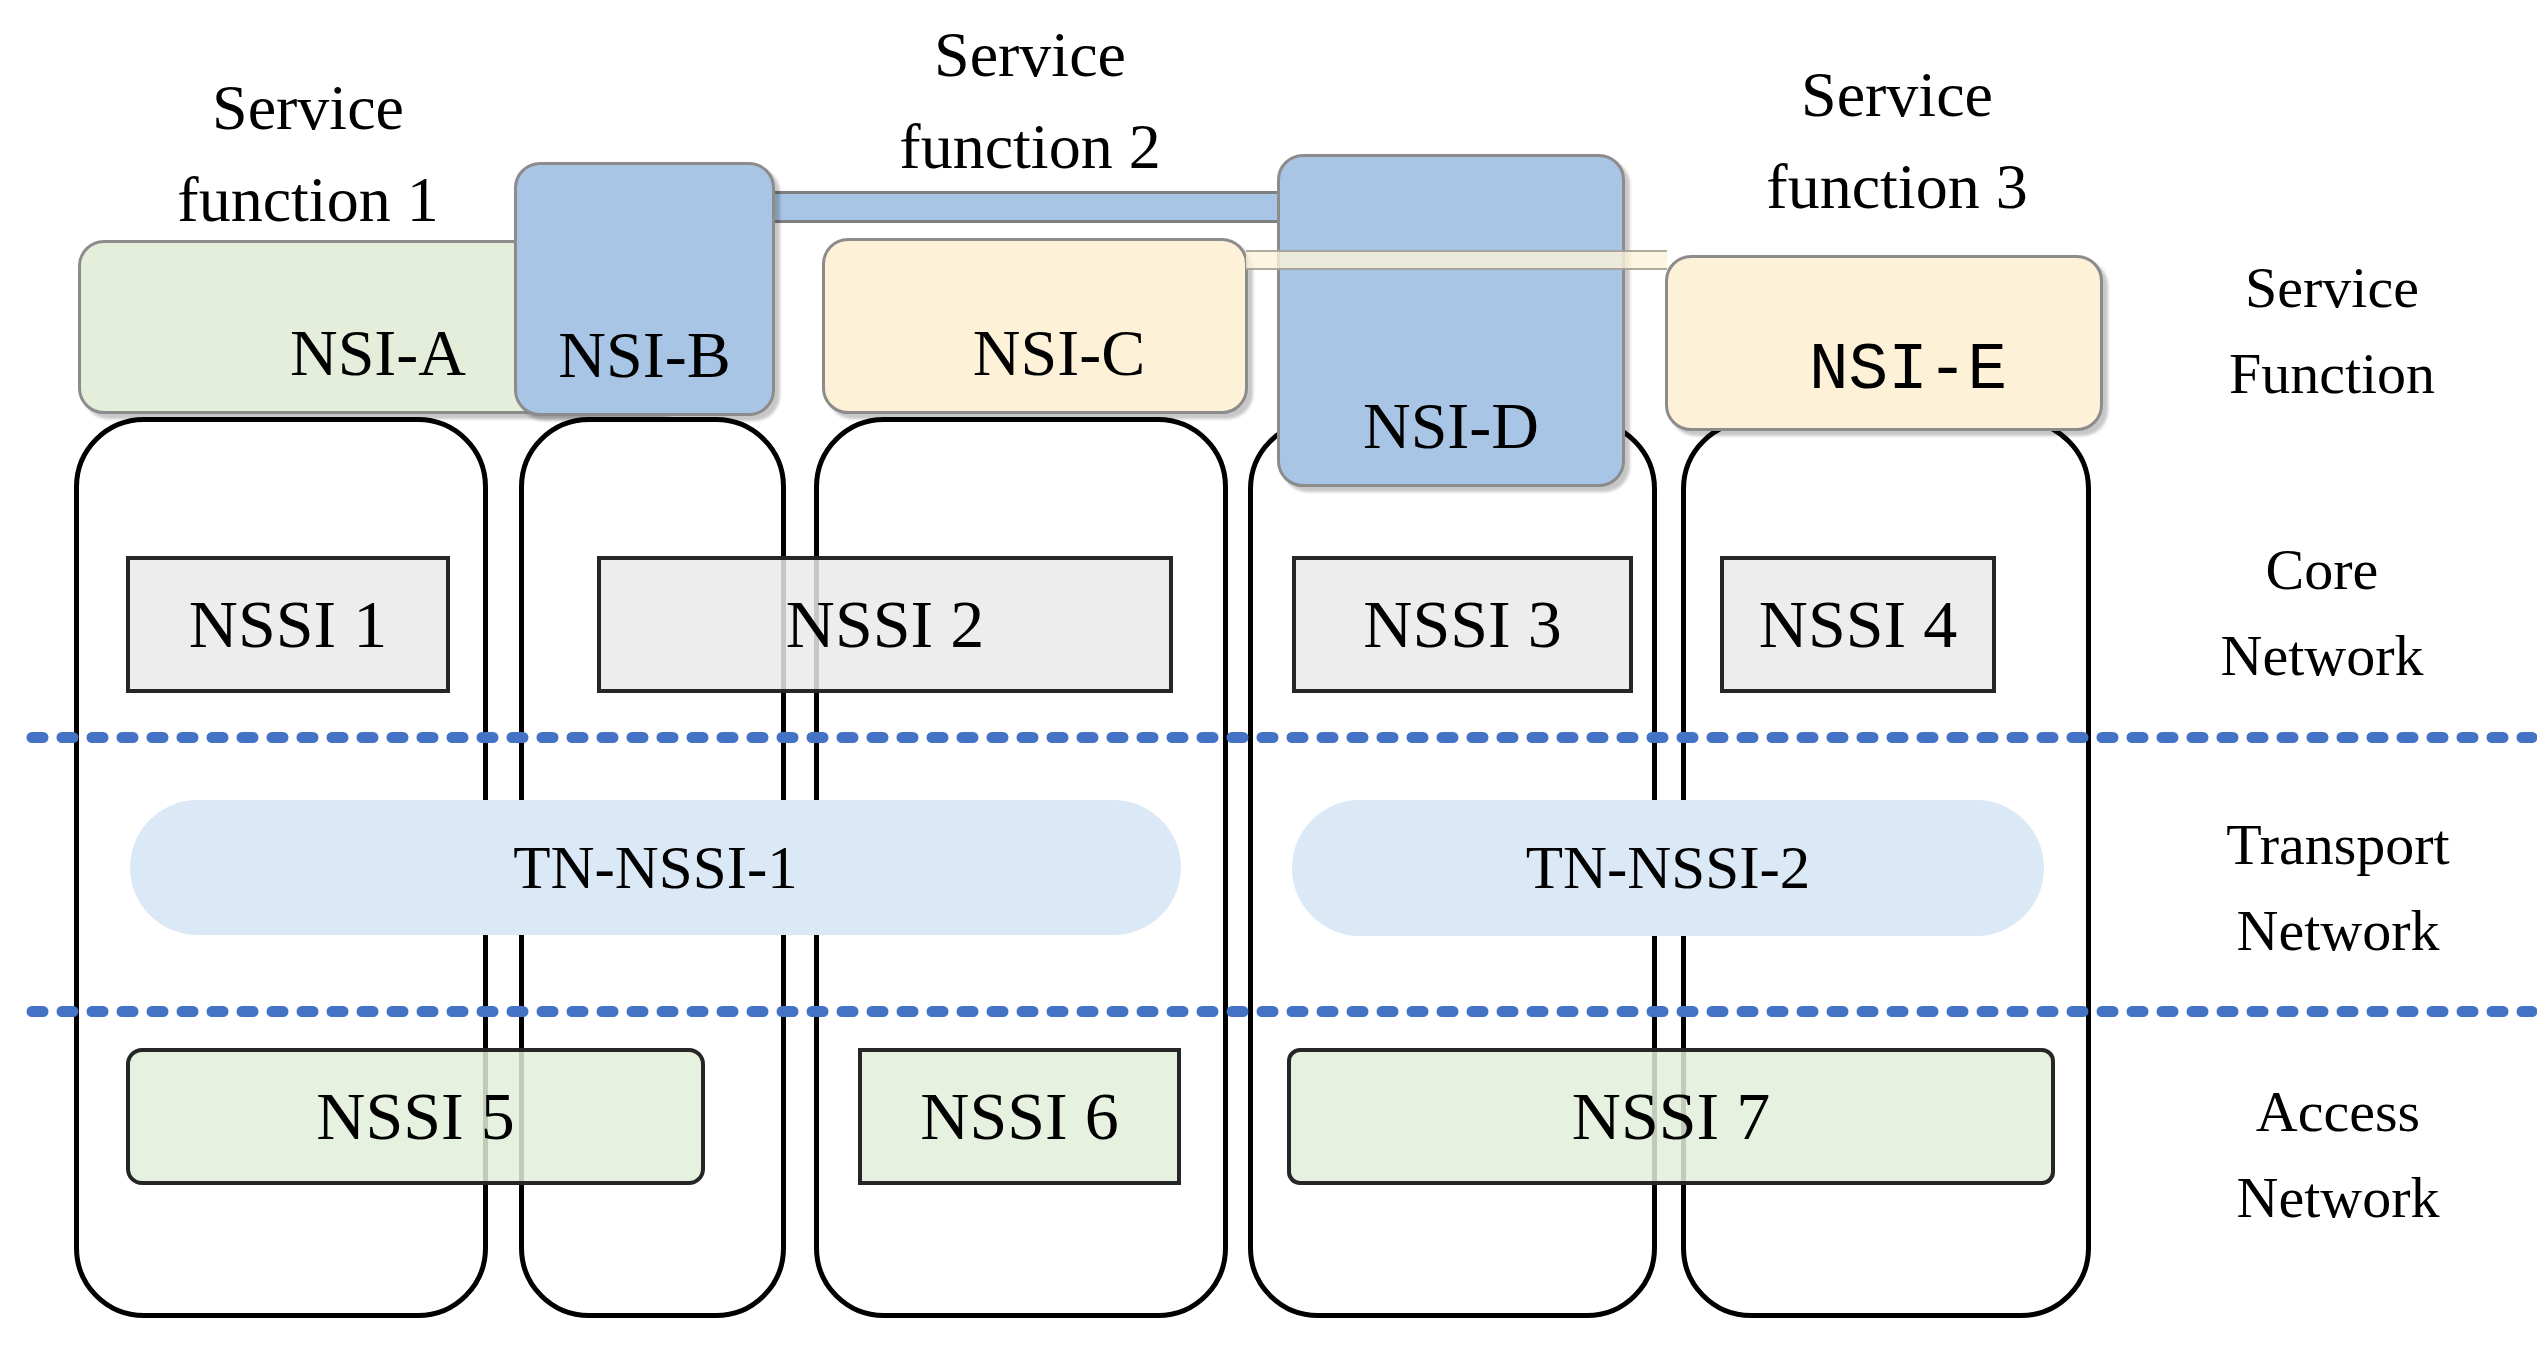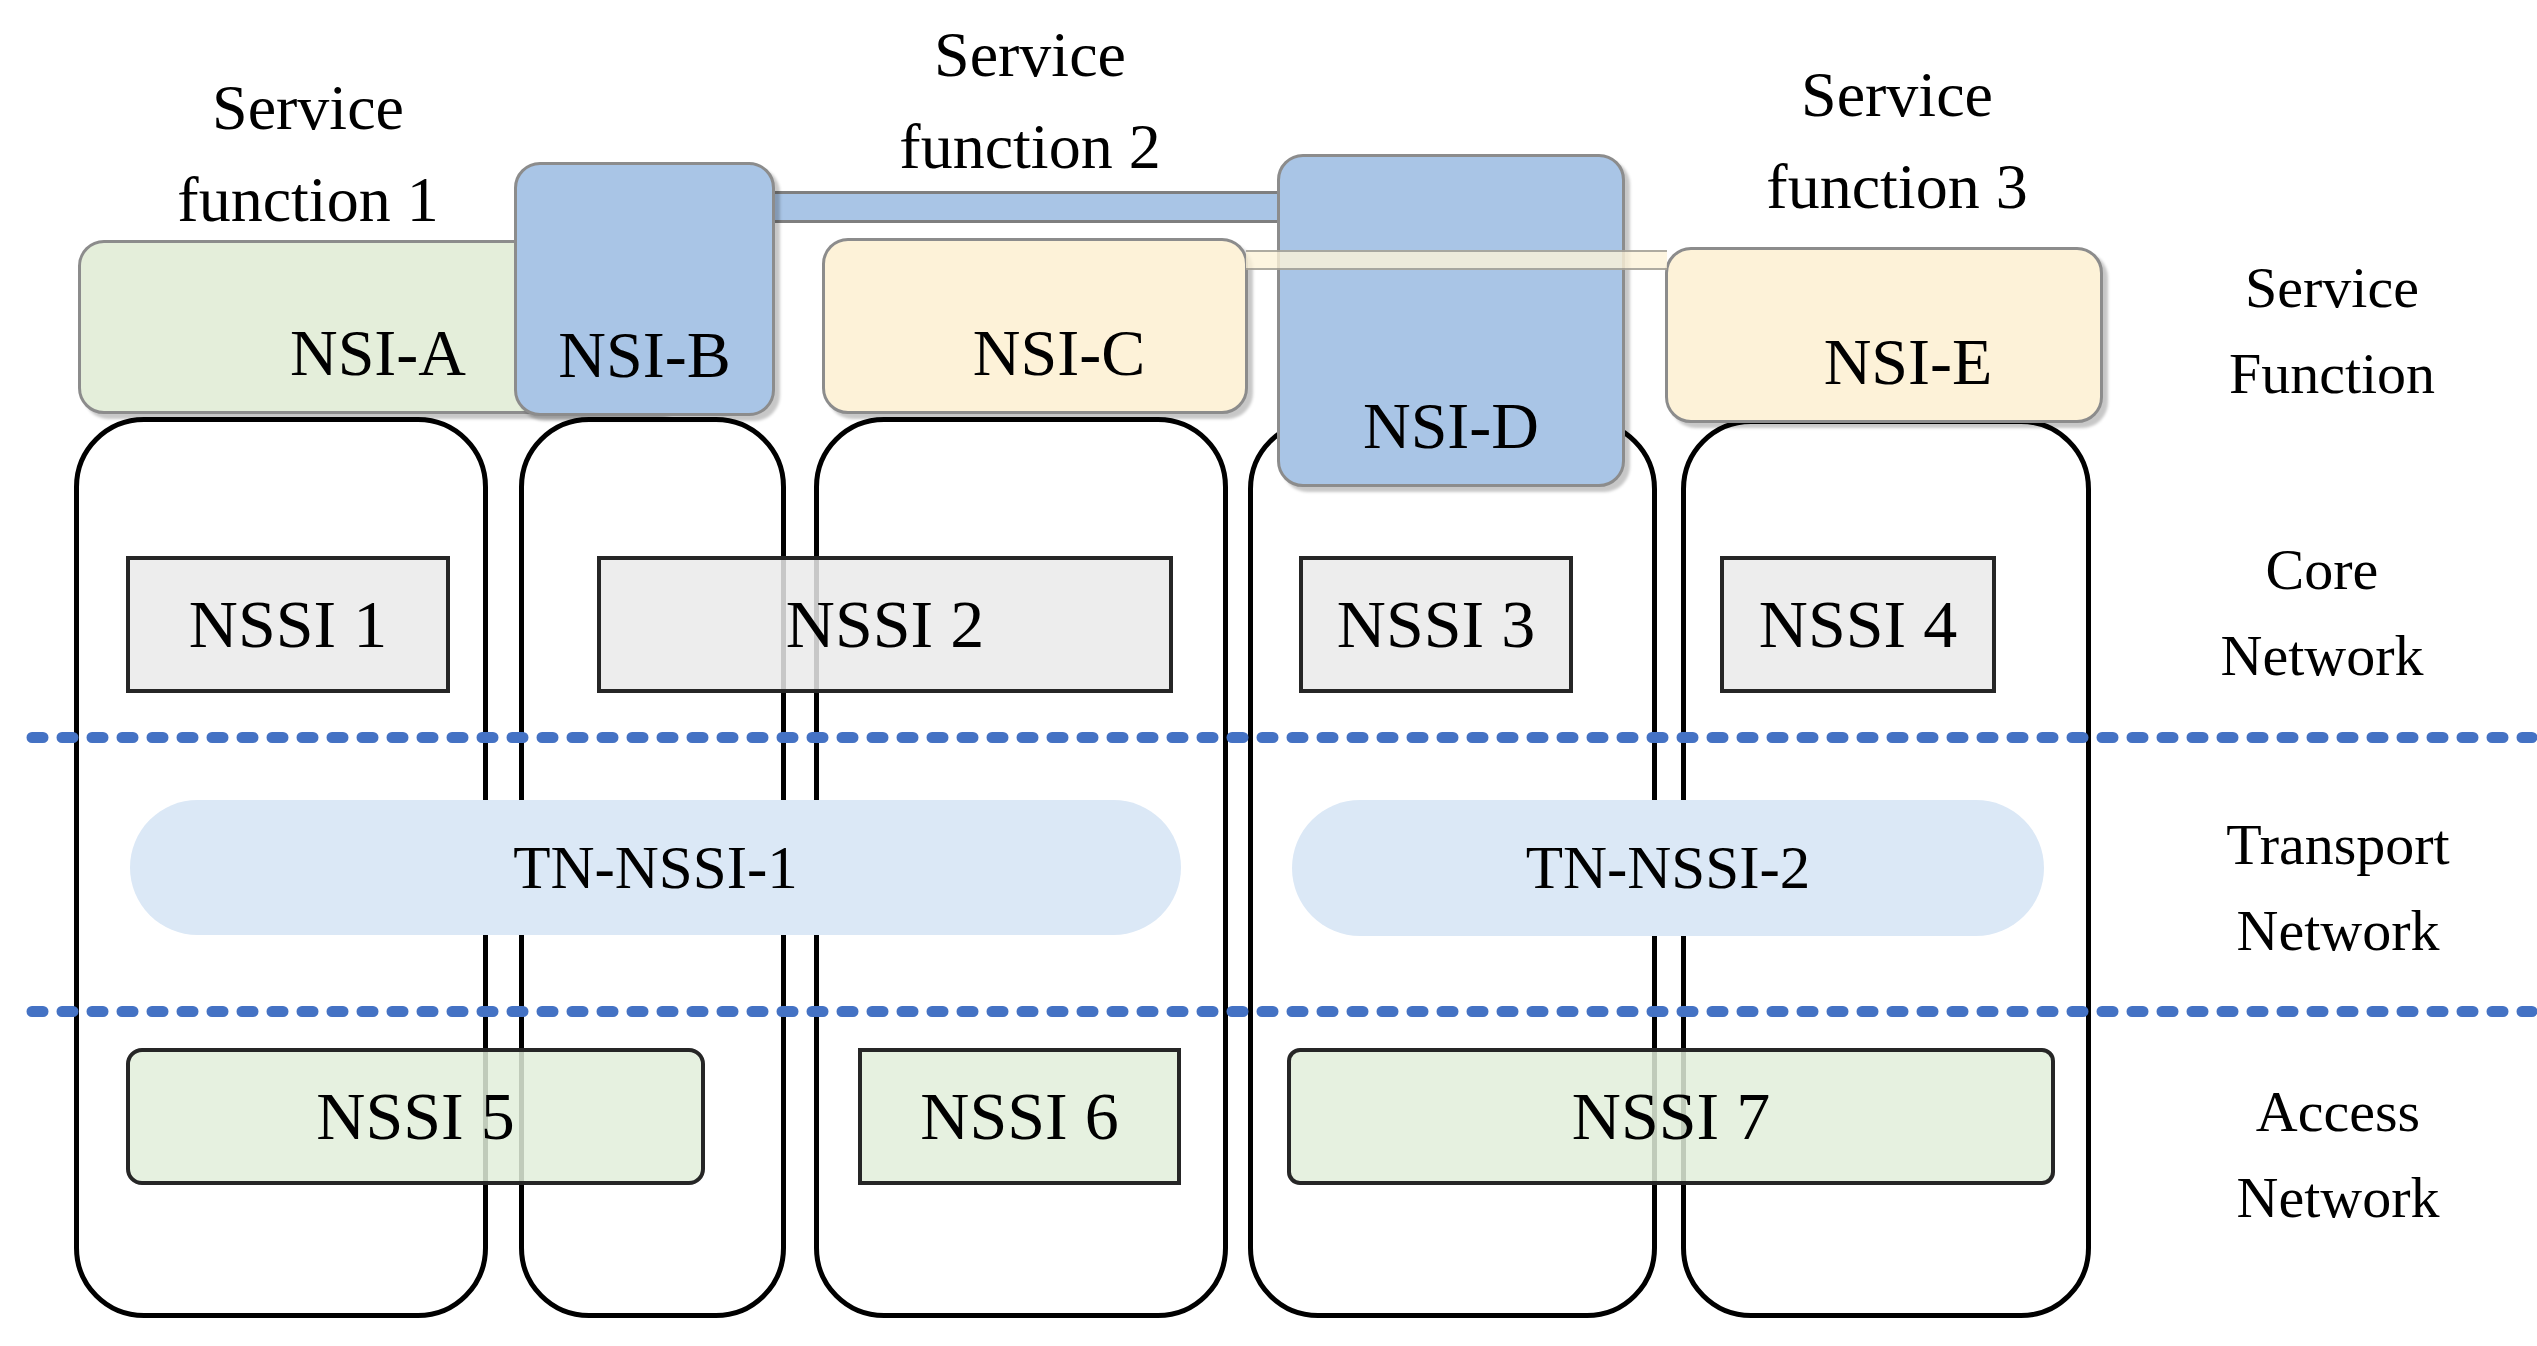--- a/index.html
+++ b/index.html
@@ -109,37 +109,37 @@
 
   <svg class="abs divider" style="left:24px; top:731px;" width="2513" height="13">
     <line x1="8" y1="6.5" x2="2508" y2="6.5" stroke="#4472c4" stroke-width="11" stroke-dasharray="11 19" stroke-linecap="round"></line>
   </svg>
   <svg class="abs divider" style="left:24px; top:1005px;" width="2513" height="13">
     <line x1="8" y1="6.5" x2="2508" y2="6.5" stroke="#4472c4" stroke-width="11" stroke-dasharray="11 19" stroke-linecap="round"></line>
   </svg>
 
   <div class="abs nssi gray" style="left:126px; top:556px; width:324px; height:137px;">NSSI 1</div>
   <div class="abs nssi gray" style="left:597px; top:556px; width:576px; height:137px;">NSSI 2</div>
-  <div class="abs nssi gray" style="left:1292px;top:556px; width:274px; height:137px;margin-left:7px;">NSSI 3</div>
+  <div class="abs nssi gray" style="left:1292px;top:556px; width:341px; height:137px;">NSSI 3</div>
   <div class="abs nssi gray" style="left:1720px;top:556px; width:276px; height:137px;">NSSI 4</div>
 
   <div class="abs tn-pill" style="left:130px; top:800px; width:1051px; height:135px;">TN-NSSI-1</div>
   <div class="abs tn-pill" style="left:1292px;top:800px; width:752px;  height:136px;">TN-NSSI-2</div>
 
   <div class="abs nssi green" style="left:126px; top:1048px; width:579px; height:137px;border-radius:16px;">NSSI 5</div>
   <div class="abs nssi green" style="left:858px; top:1048px; width:323px; height:137px;">NSSI 6</div>
   <div class="abs nssi green" style="left:1287px;top:1048px; width:768px; height:137px;border-radius:13px;">NSSI 7</div>
 
   <div class="abs connector-blue" style="left:772px; top:191px; width:507px; height:32px;"></div>
 
   <div class="abs nsi green" style="left:78px;  top:240px; width:600px; height:174px;">NSI-A</div>
   <div class="abs nsi blue" style="left:514px; top:162px; width:261px; height:254px;">NSI-B</div>
   <div class="abs nsi cream" style="left:822px; top:238px; width:426px; height:176px;">NSI-C</div>
   <div class="abs nsi blue" style="left:1277px;top:154px; width:348px; height:333px;">NSI-D</div>
-  <div class="abs nsi cream" style="left:1665px;top:247px; width:438px; height:176px;">NSI-E</div>
+  <div class="abs nsi cream" style="left:1665px;top:255px; width:438px; height:176px;font-family:Liberation Mono, monospace;">NSI-E</div>
 
   <div class="abs connector-cream" style="left:1246px;top:250px; width:421px; height:20px;"></div>
 
   <div class="abs sf-label" style="left:308px;  top:62px;">Service
 function 1</div>
   <div class="abs sf-label" style="left:1030px; top:9px;">Service
 function 2</div>
   <div class="abs sf-label" style="left:1897px; top:49px;">Service
 function 3</div>
 

